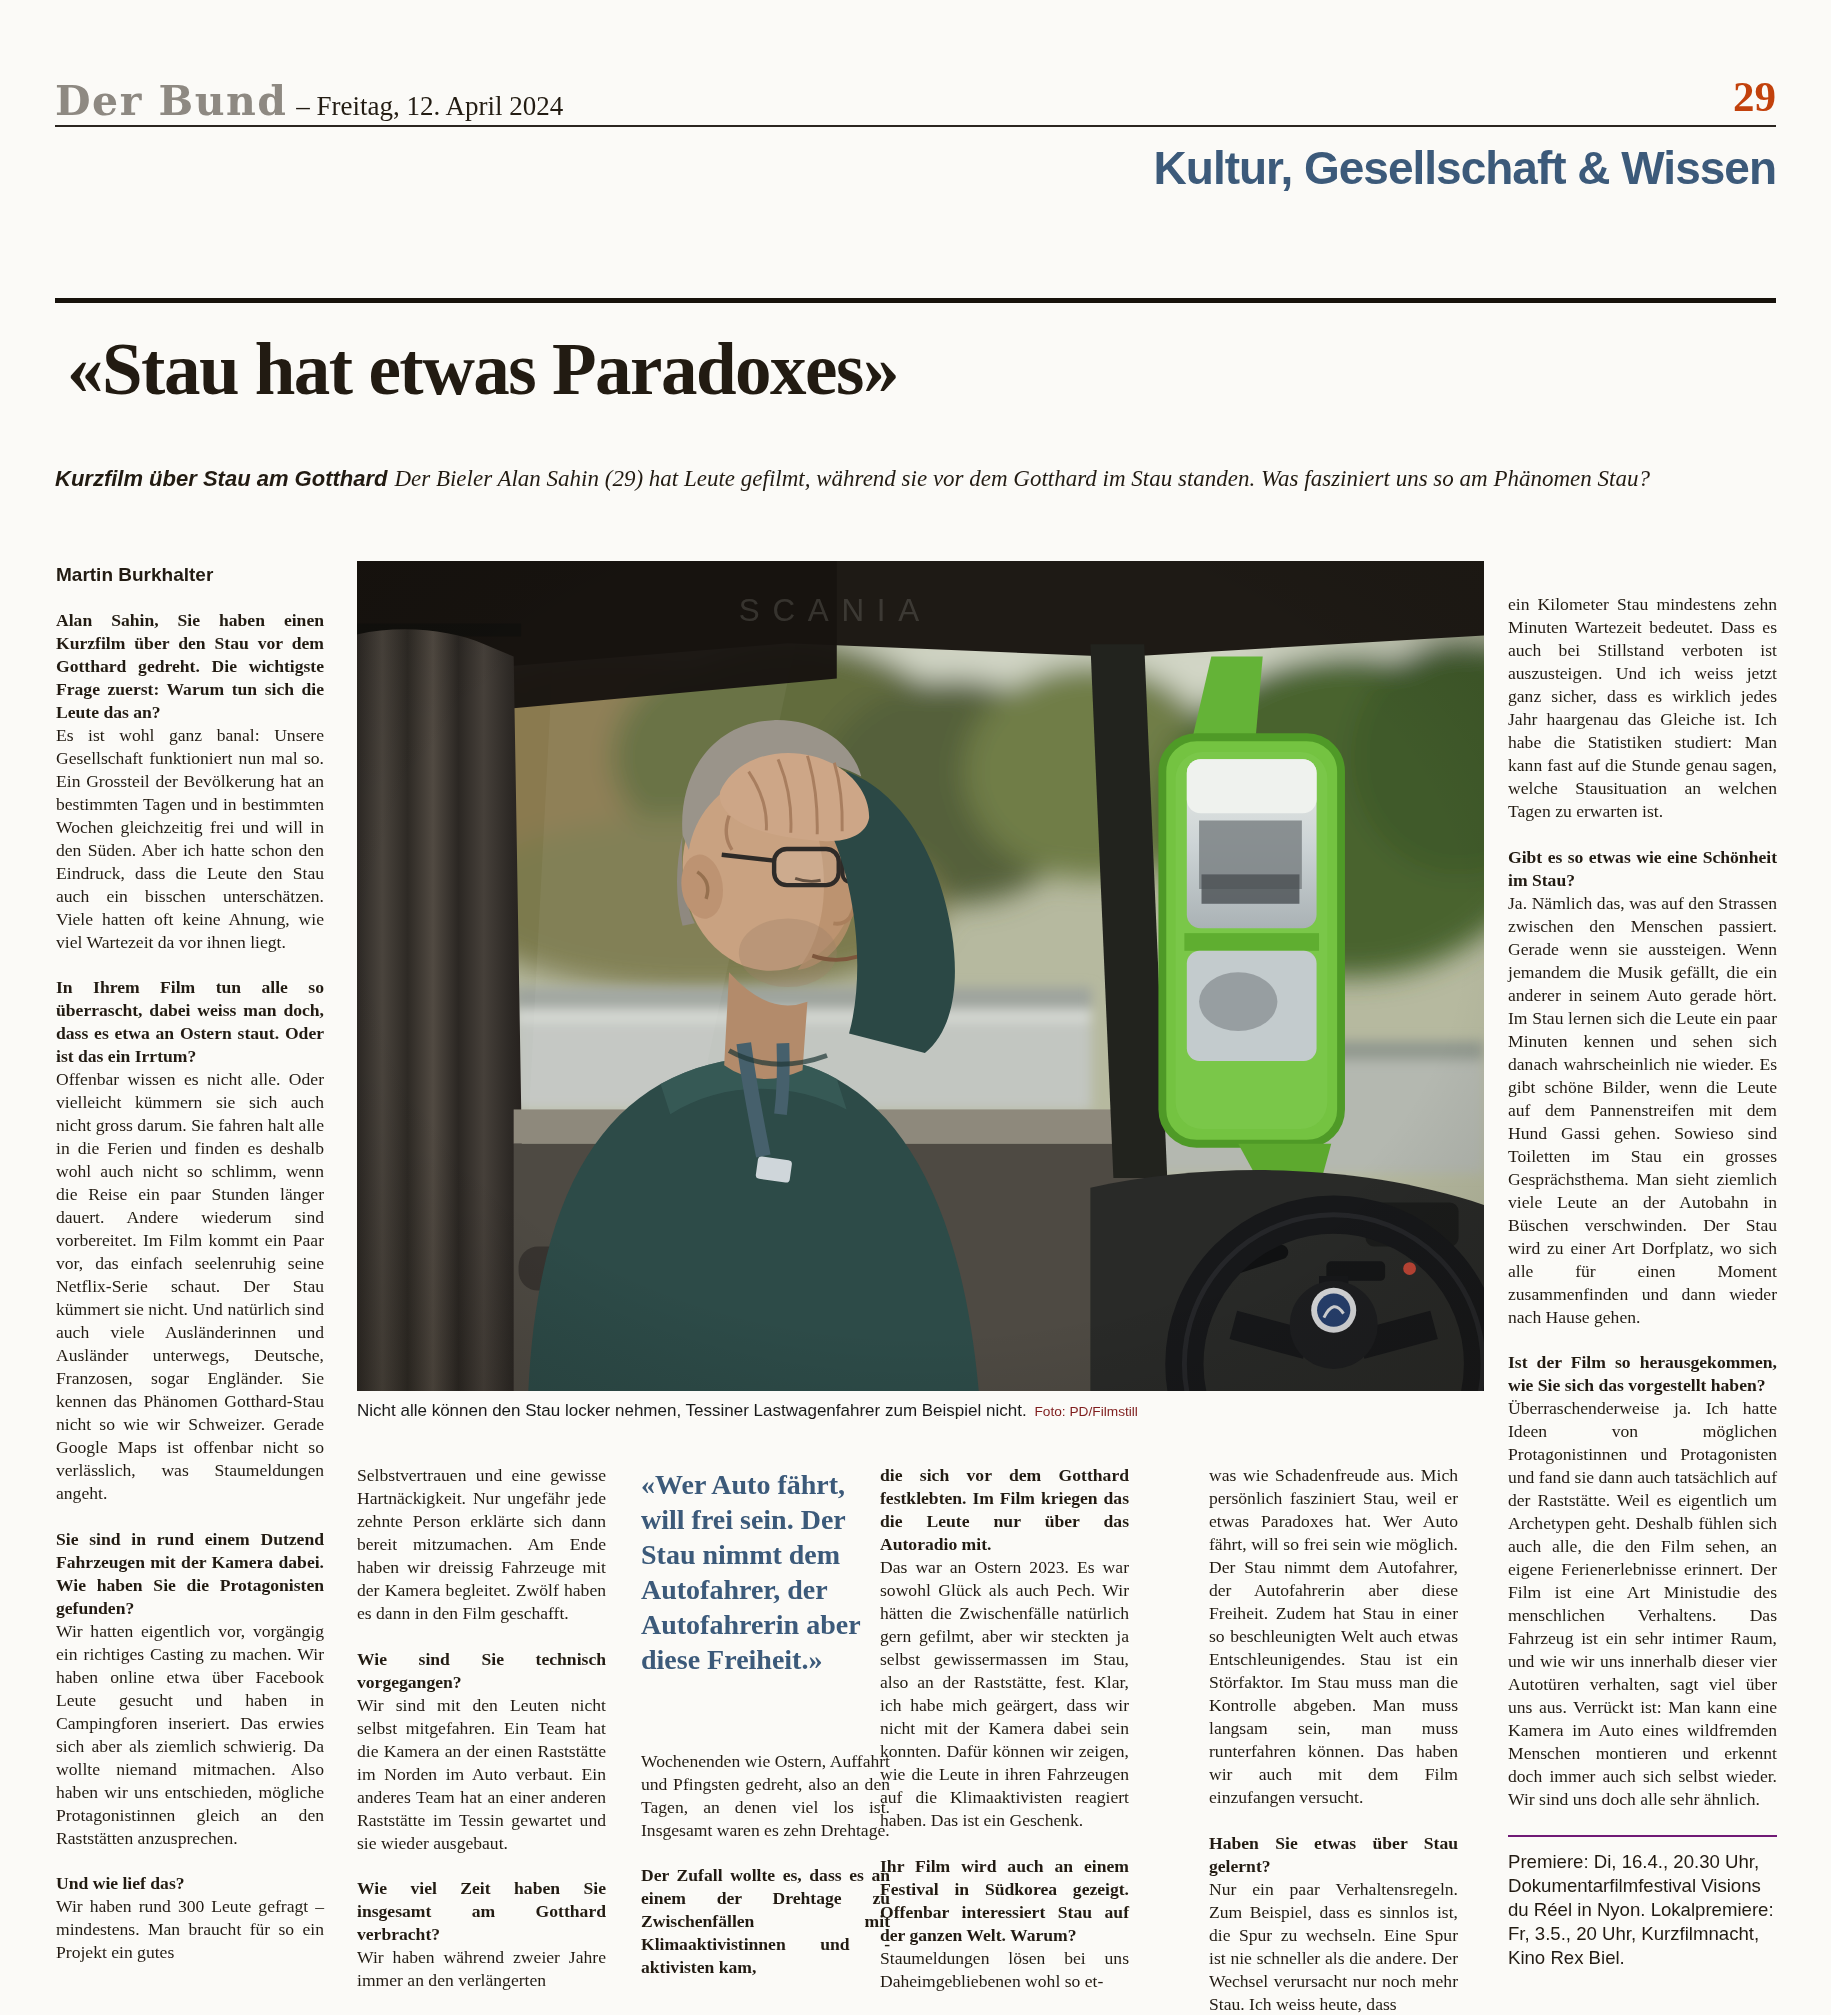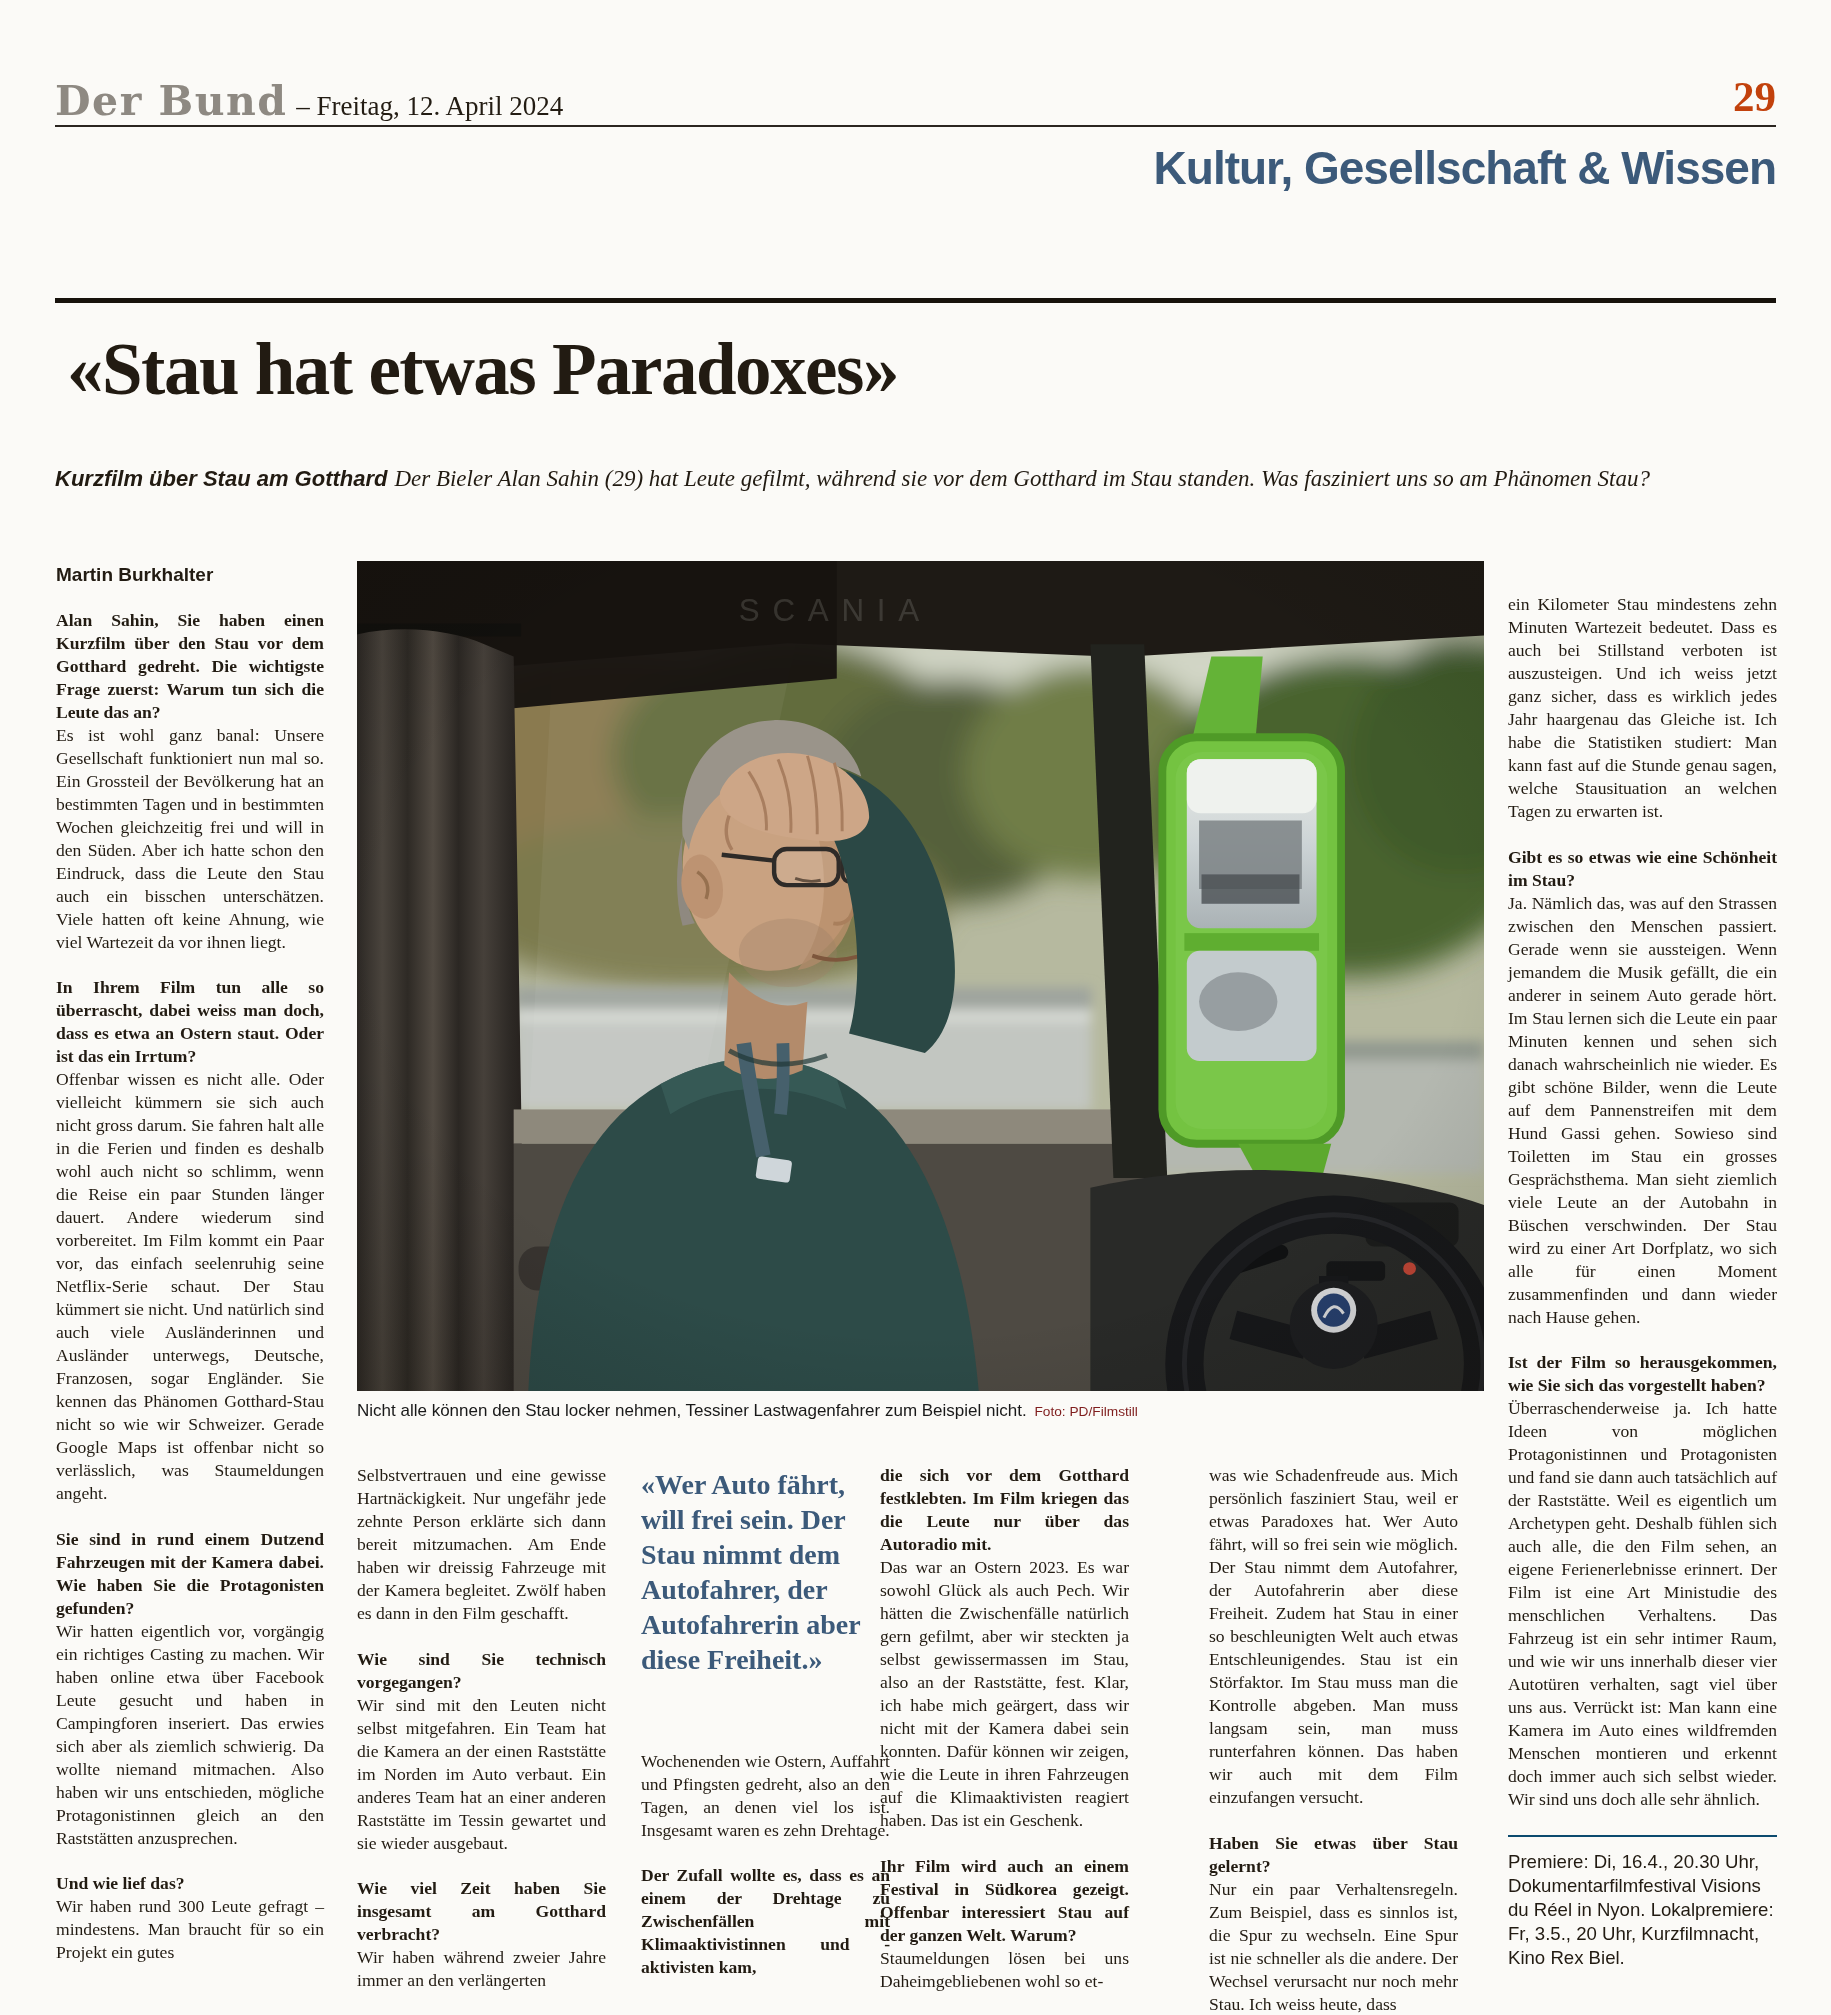--- a/index.html
+++ b/index.html
@@ -28,21 +28,21 @@
   .byline{font-family:"Liberation Sans",sans-serif;font-weight:700;font-size:19px;
           margin:0 0 22.5px 0;text-align:left;}
   #col-left{left:56px;top:563px;width:268px;height:1444px;}
   #col-right{left:1508px;top:593px;width:269px;height:1449px;}
   #col-a{left:357px;top:1464px;width:249px;height:548px;}
   #col-b{left:641px;top:1464px;width:249px;height:548px;}
   #col-c{left:880px;top:1464px;width:249px;height:548px;}
   #col-d{left:1209px;top:1464px;width:249px;height:548px;}
   .quote{font-size:28px;line-height:35px;font-weight:700;color:#3c5a7a;text-align:left;
          margin:2.9px 0 73px 0;}
-  .premiere{border-top:2px solid #0c4a6e;margin-top:23.5px;padding-top:13.7px;}
+  .premiere{border-top:2px solid #701a75;margin-top:23.5px;padding-top:13.7px;}
   .premiere p{font-family:"Liberation Sans",sans-serif;font-size:18.6px;line-height:24px;
               text-align:left;}
   
   #photo{position:absolute;left:357px;top:561px;width:1127px;height:830px;margin:0;}
   #photo svg{display:block;width:100%;height:100%;}
   .caption{position:absolute;left:357px;top:1401px;width:1127px;font-family:"Liberation Sans",sans-serif;
            font-size:17px;color:#191919;}
   .credit{font-size:13.7px;color:#7f1d1d;margin-left:7.8px;}
 </style>
 </head>

